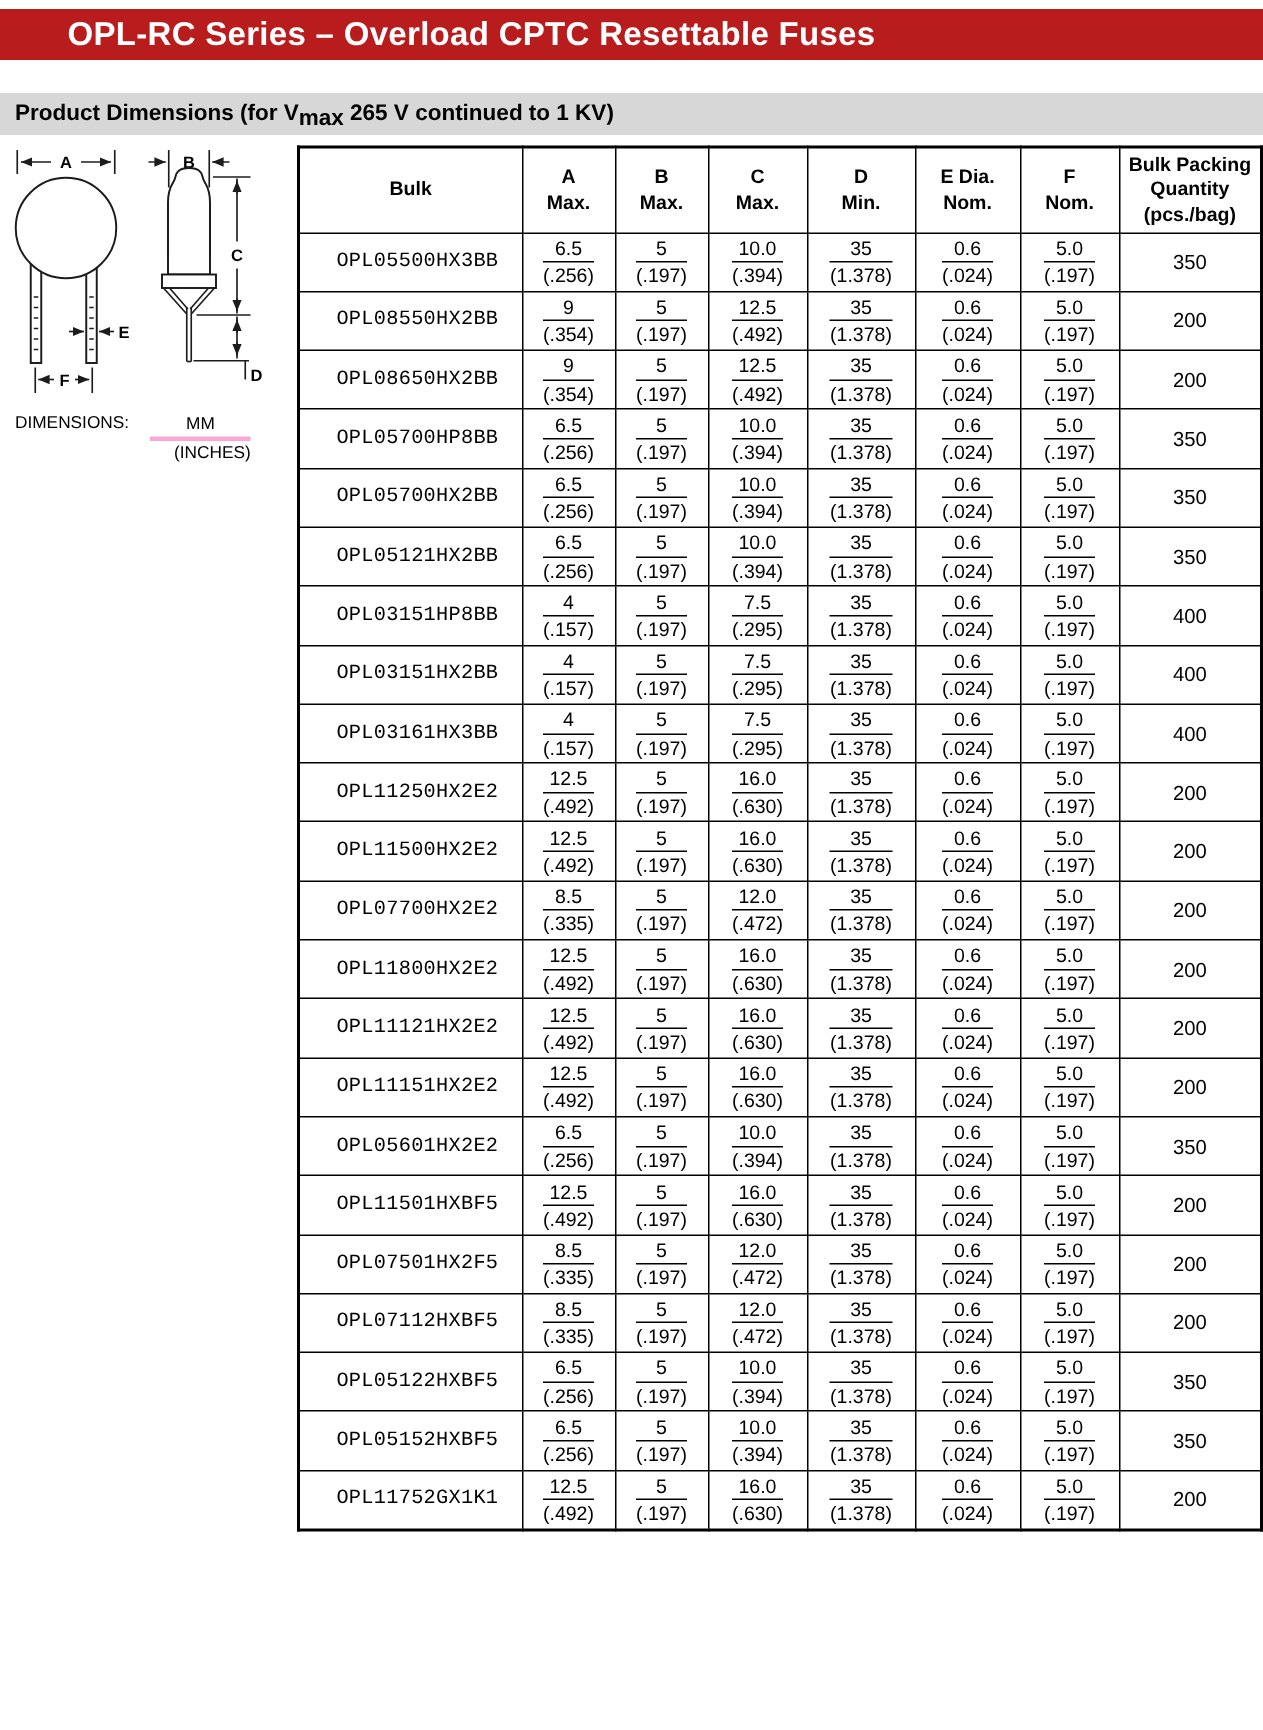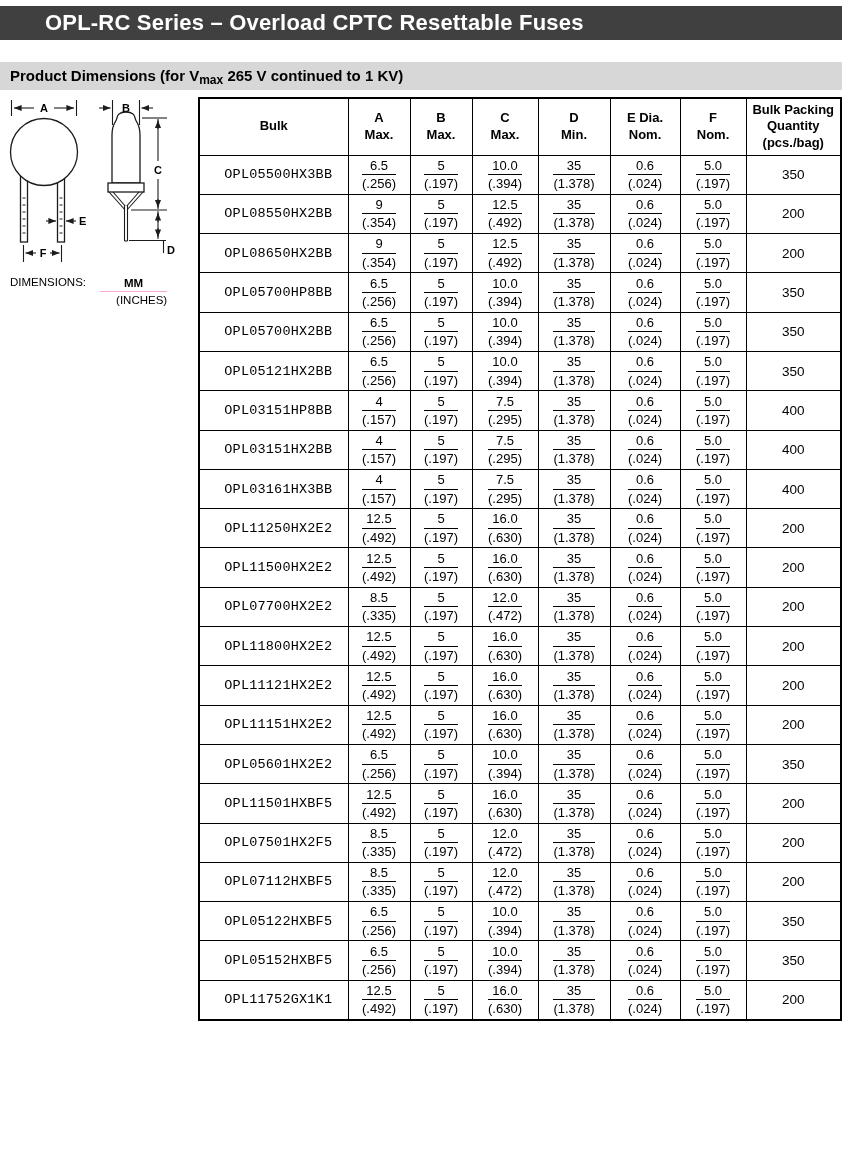--- a/index.html
+++ b/index.html
@@ -6,42 +6,42 @@
   html, body { background: #ffffff; }
   body {
     width: 842px; height: 1153px;
     position: relative;
     font-family: "Liberation Sans", sans-serif;
     color: #000;
     overflow: hidden;
   }
   .title-bar {
     position: absolute; top: 6px; left: 0; width: 842px; height: 34px;
-    background: #404040; color: #ffffff;
+    background: #b91c1c; color: #ffffff;
     font-size: 22px; font-weight: bold; line-height: 34px;
     padding-left: 45px;
     letter-spacing: 0.2px;
   }
   .section-bar {
     position: absolute; top: 62px; left: 0; width: 842px; height: 28px;
     background: #d7d7d7; color: #000;
     font-size: 15px; font-weight: bold; line-height: 28px;
     padding-left: 10px;
   }
-  .section-bar sub { font-size: 12px; vertical-align: -3px; font-weight: bold; }
+  .section-bar sub { font-size: 15px; vertical-align: -3px; font-weight: bold; }
 
   .diagram-wrap { position: absolute; top: 95px; left: 0; width: 200px; height: 175px; }
   .diagram-wrap svg { display: block; }
   .dims-note {
     position: absolute; top: 276px; left: 10px;
     display: flex; align-items: flex-start; gap: 14px;
     font-size: 11.5px;
   }
   .frac-note { display: inline-block; text-align: center; line-height: 1.25; }
-  .frac-note .num { display: block; border-bottom: 1px solid #f9a8d4; padding: 0 6px 1px; font-weight: bold; }
+  .frac-note .num { display: block; border-bottom: 3px solid #f9a8d4; padding: 0 6px 1px; }
   .frac-note .den { display: block; padding-top: 1px; margin-left: 16px; }
 
   .table-wrap { position: absolute; top: 97px; left: 198px; width: 642px; }
   table.spec {
     border-collapse: collapse; table-layout: fixed; width: 642px;
     border: 2px solid #000;
   }
   table.spec th, table.spec td {
     border: 1px solid #000;
     text-align: center; vertical-align: middle;

